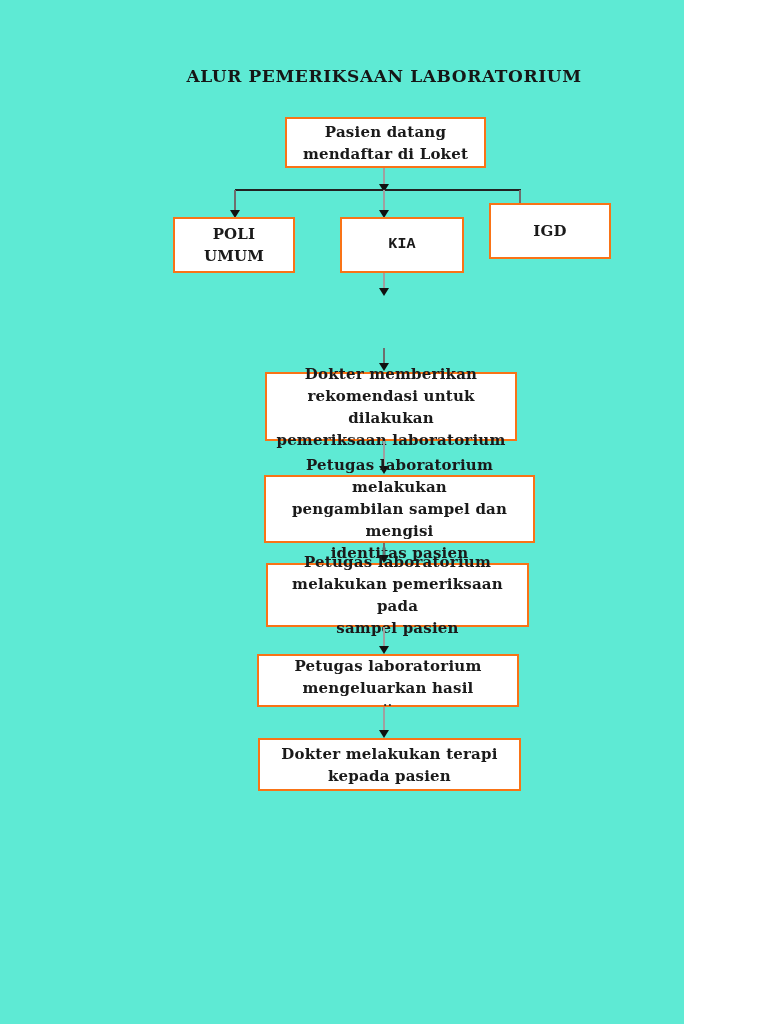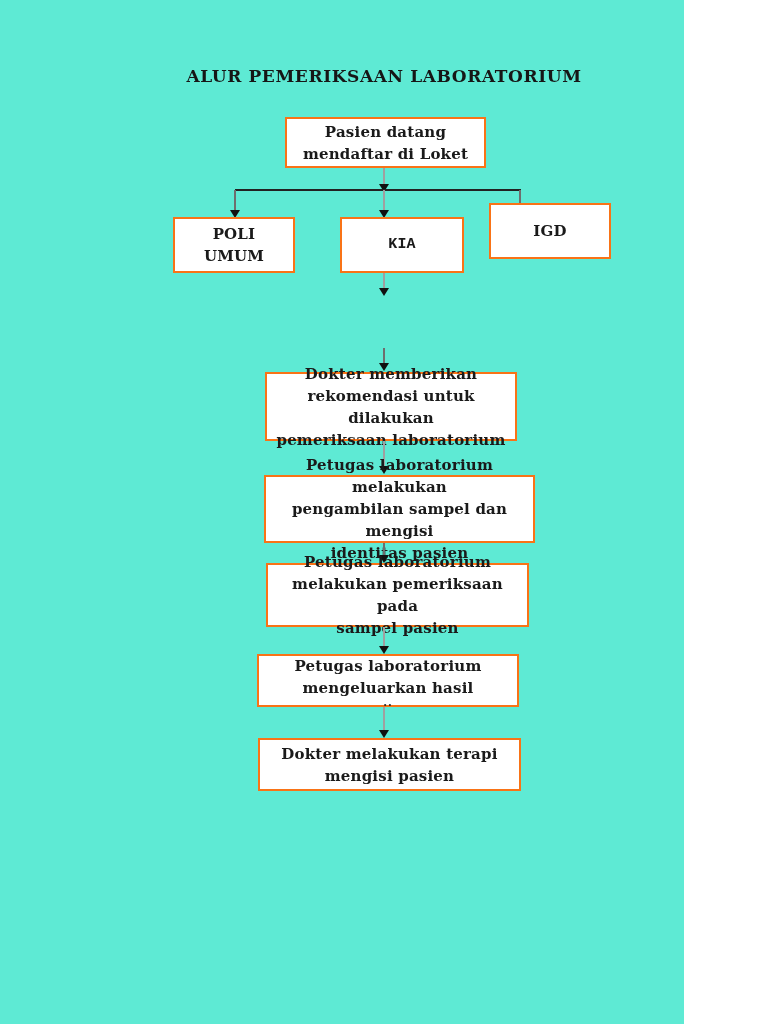--- a/index.html
+++ b/index.html
@@ -151,16 +151,16 @@
     <span class="node-text">Petugas laboratorium
 mengeluarkan hasil</span>
     <span class="node-dots">..</span>
   </div>
 
   <div class="vline" style="left:383px; top:707px; height:23px;"></div>
   <div class="arrow-head" style="left:379px; top:730px;"></div>
 
   <div class="node" style="left:258px; top:738px; width:263px; height:53px;">
     <span class="node-text">Dokter melakukan terapi
-mengisi pasien</span>
+kepada pasien</span>
   </div>
 
 </div>
 
 </body></html>

